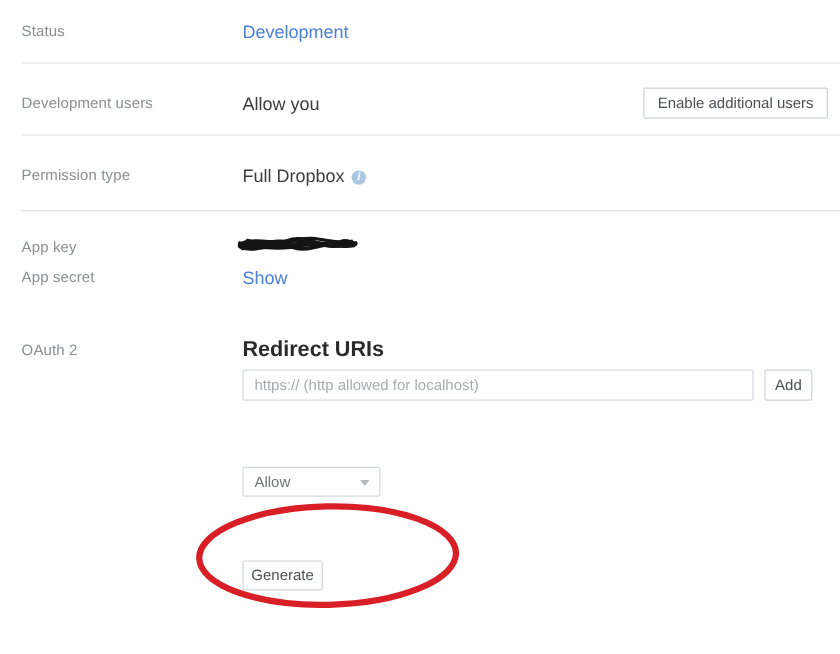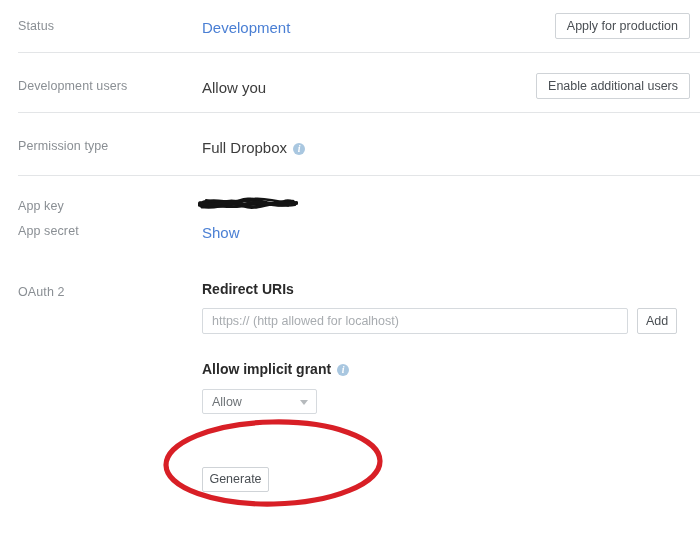--- a/index.html
+++ b/index.html
@@ -135,21 +135,21 @@
     top: 193px;
     width: 100px;
     height: 22px;
     overflow: hidden;
   }
 
   
   .sub-heading {
     position: absolute;
     left: 202px;
-    font-size: 14px;
+    font-size: 18px;
     font-weight: bold;
     color: #2a2a2a;
     white-space: nowrap;
   }
 
   .text-input {
     position: absolute;
     box-sizing: border-box;
     background: #ffffff;
     border: 1px solid #d6dade;
@@ -215,21 +215,20 @@
 </style>
 </head>
 <body>
 
 <div class="settings-page">
 
   <div class="row" style="top:19px;">
     <div class="row-label">Status</div>
     <div class="row-value link">Development</div>
   </div>
-  <button class="btn" id="btn-apply-production">Apply for production</button>
 
   <div class="divider" style="top:52px;"></div>
 
   <div class="row" style="top:79px;">
     <div class="row-label">Development users</div>
     <div class="row-value">Allow you</div>
   </div>
   <button class="btn" id="btn-enable-users">Enable additional users</button>
 
   <div class="divider" style="top:112px;"></div>
@@ -269,23 +268,20 @@
   <div class="row" style="top:285px;">
     <div class="row-label">OAuth 2</div>
   </div>
 
   <div class="sub-heading" style="top:281px;">Redirect URIs</div>
 
   <input class="text-input" id="input-redirect-uri" type="text" placeholder="https:// (http allowed for localhost)" style="">
 
   <button class="btn" id="btn-add-uri">Add</button>
 
-  <div class="sub-heading" style="top:361px;">
-    <span>Allow implicit grant</span><span class="info-icon"></span>
-  </div>
 
   <div class="select-wrap">
     <div class="select-box">Allow</div>
     <div class="select-caret"></div>
   </div>
 
 
   <button class="btn" id="btn-generate-token">Generate</button>
 
   <div class="annotation-ellipse">

